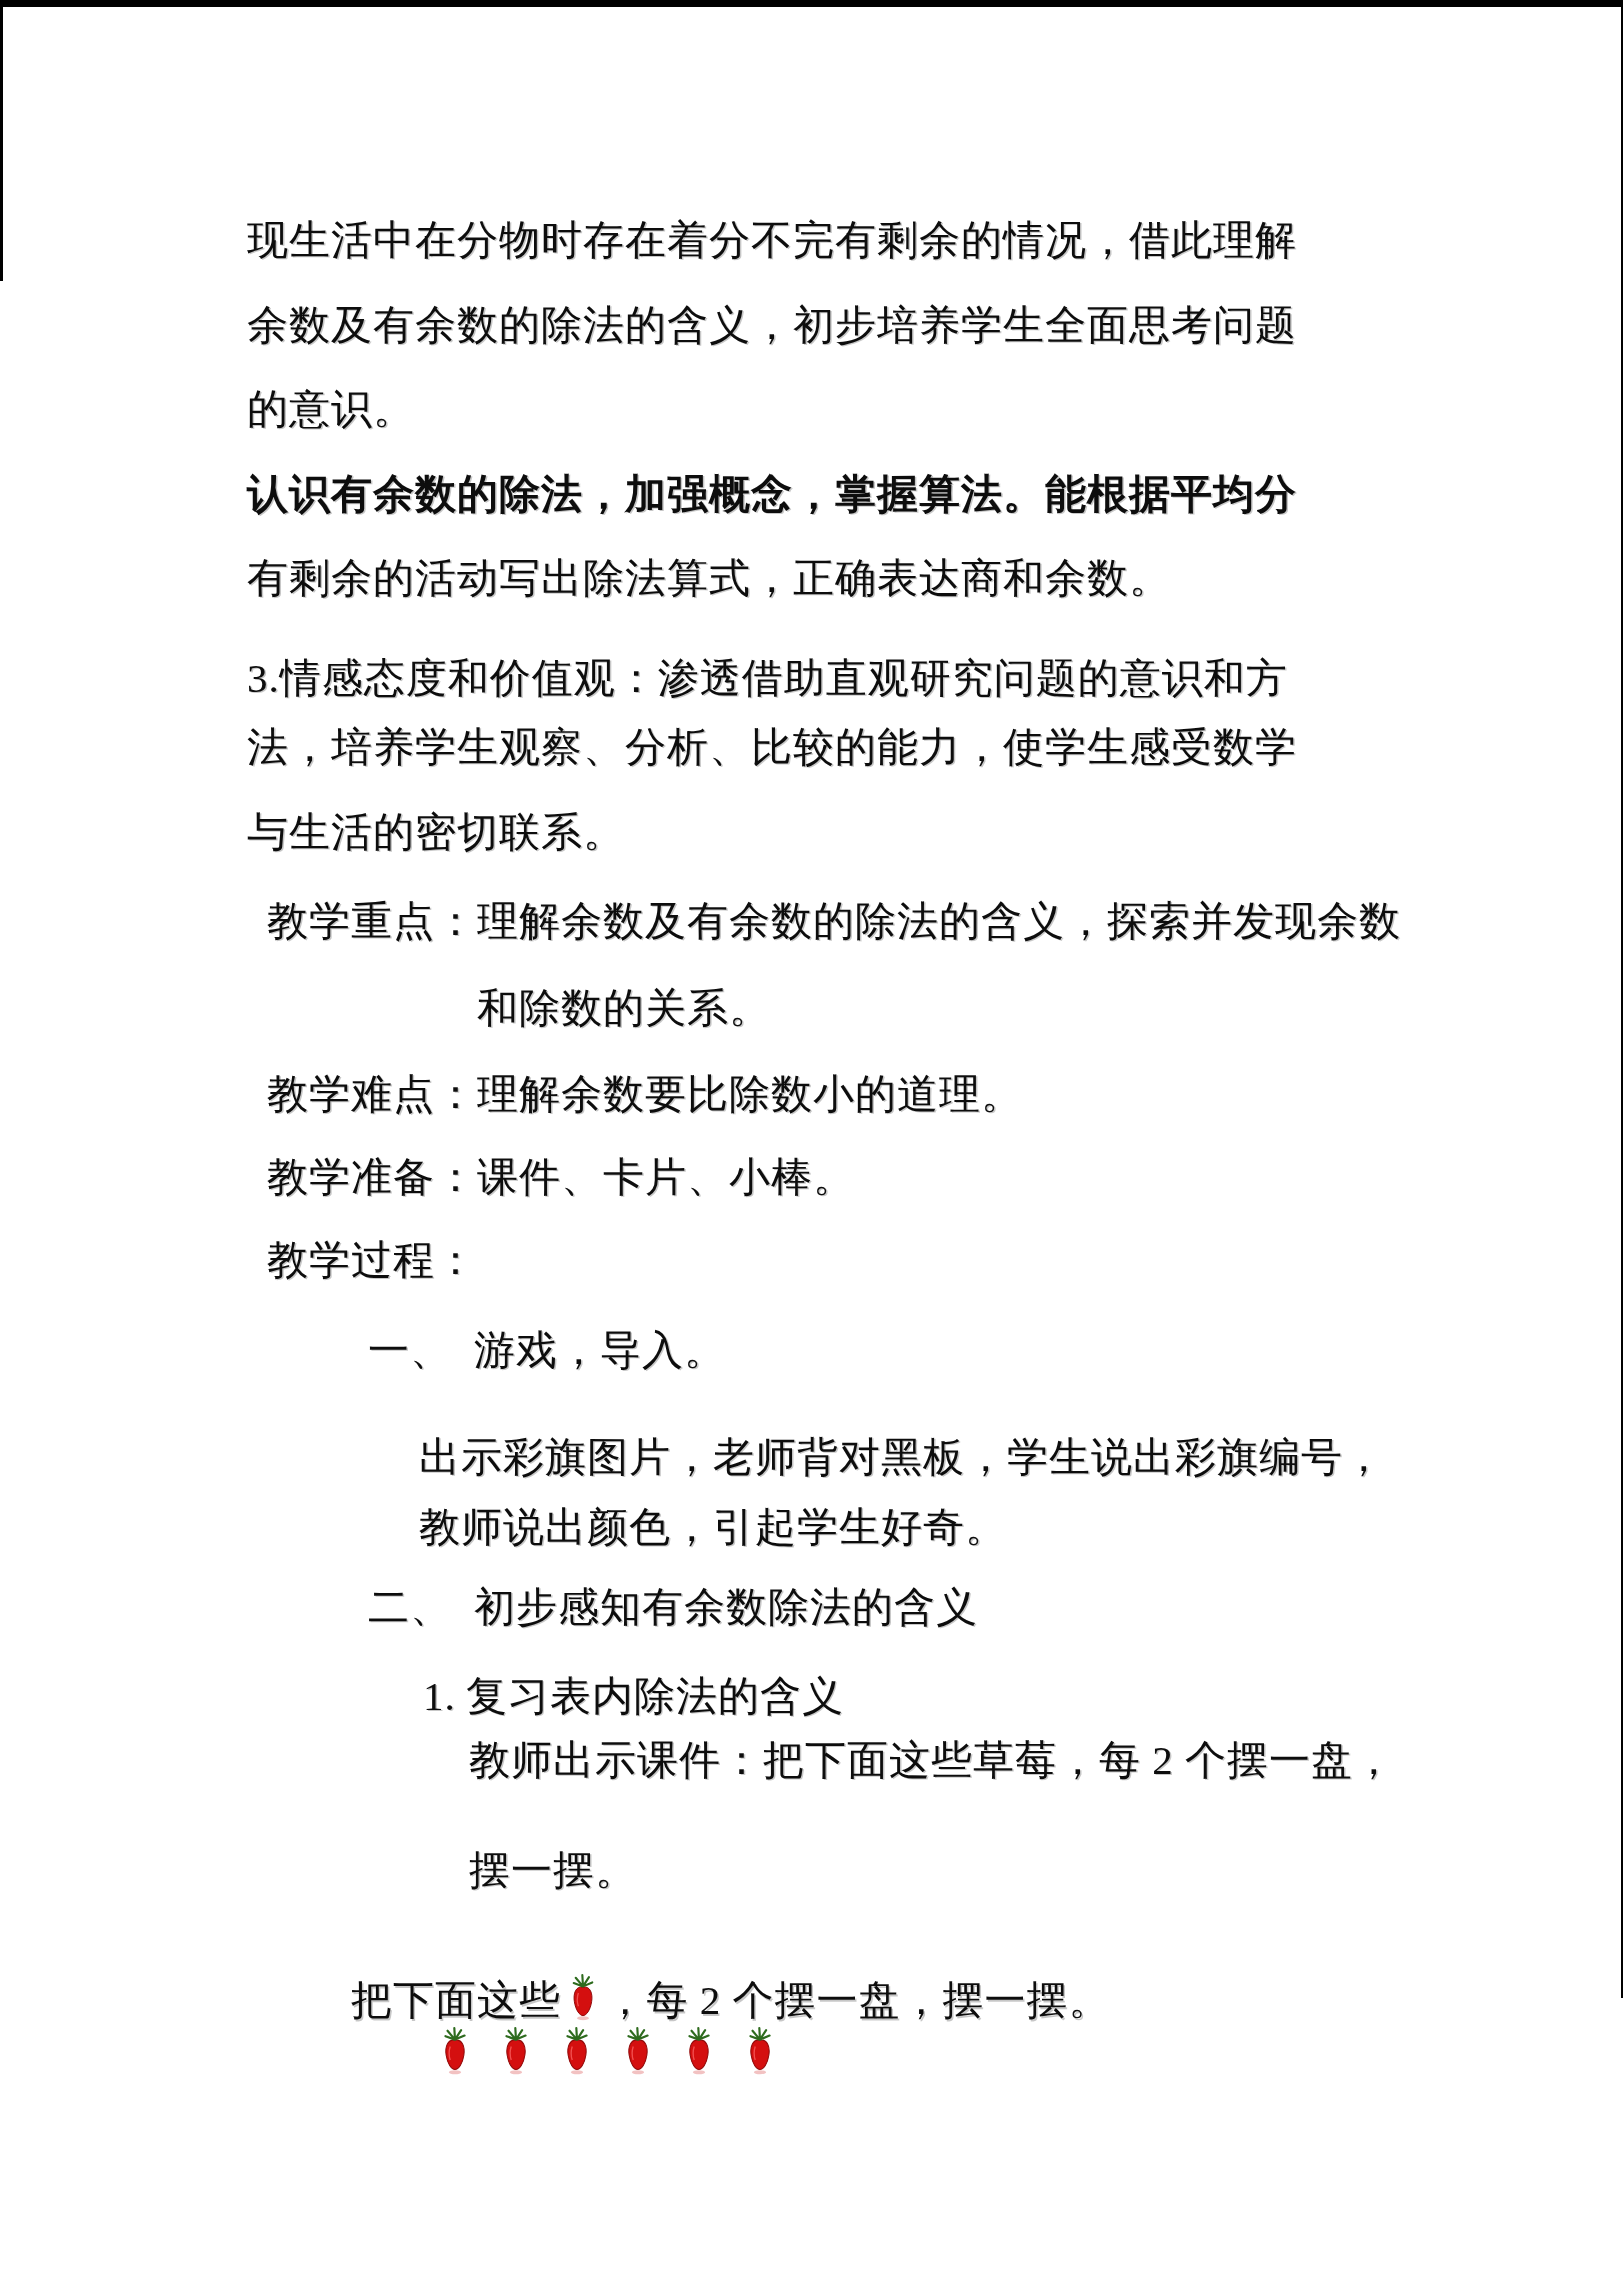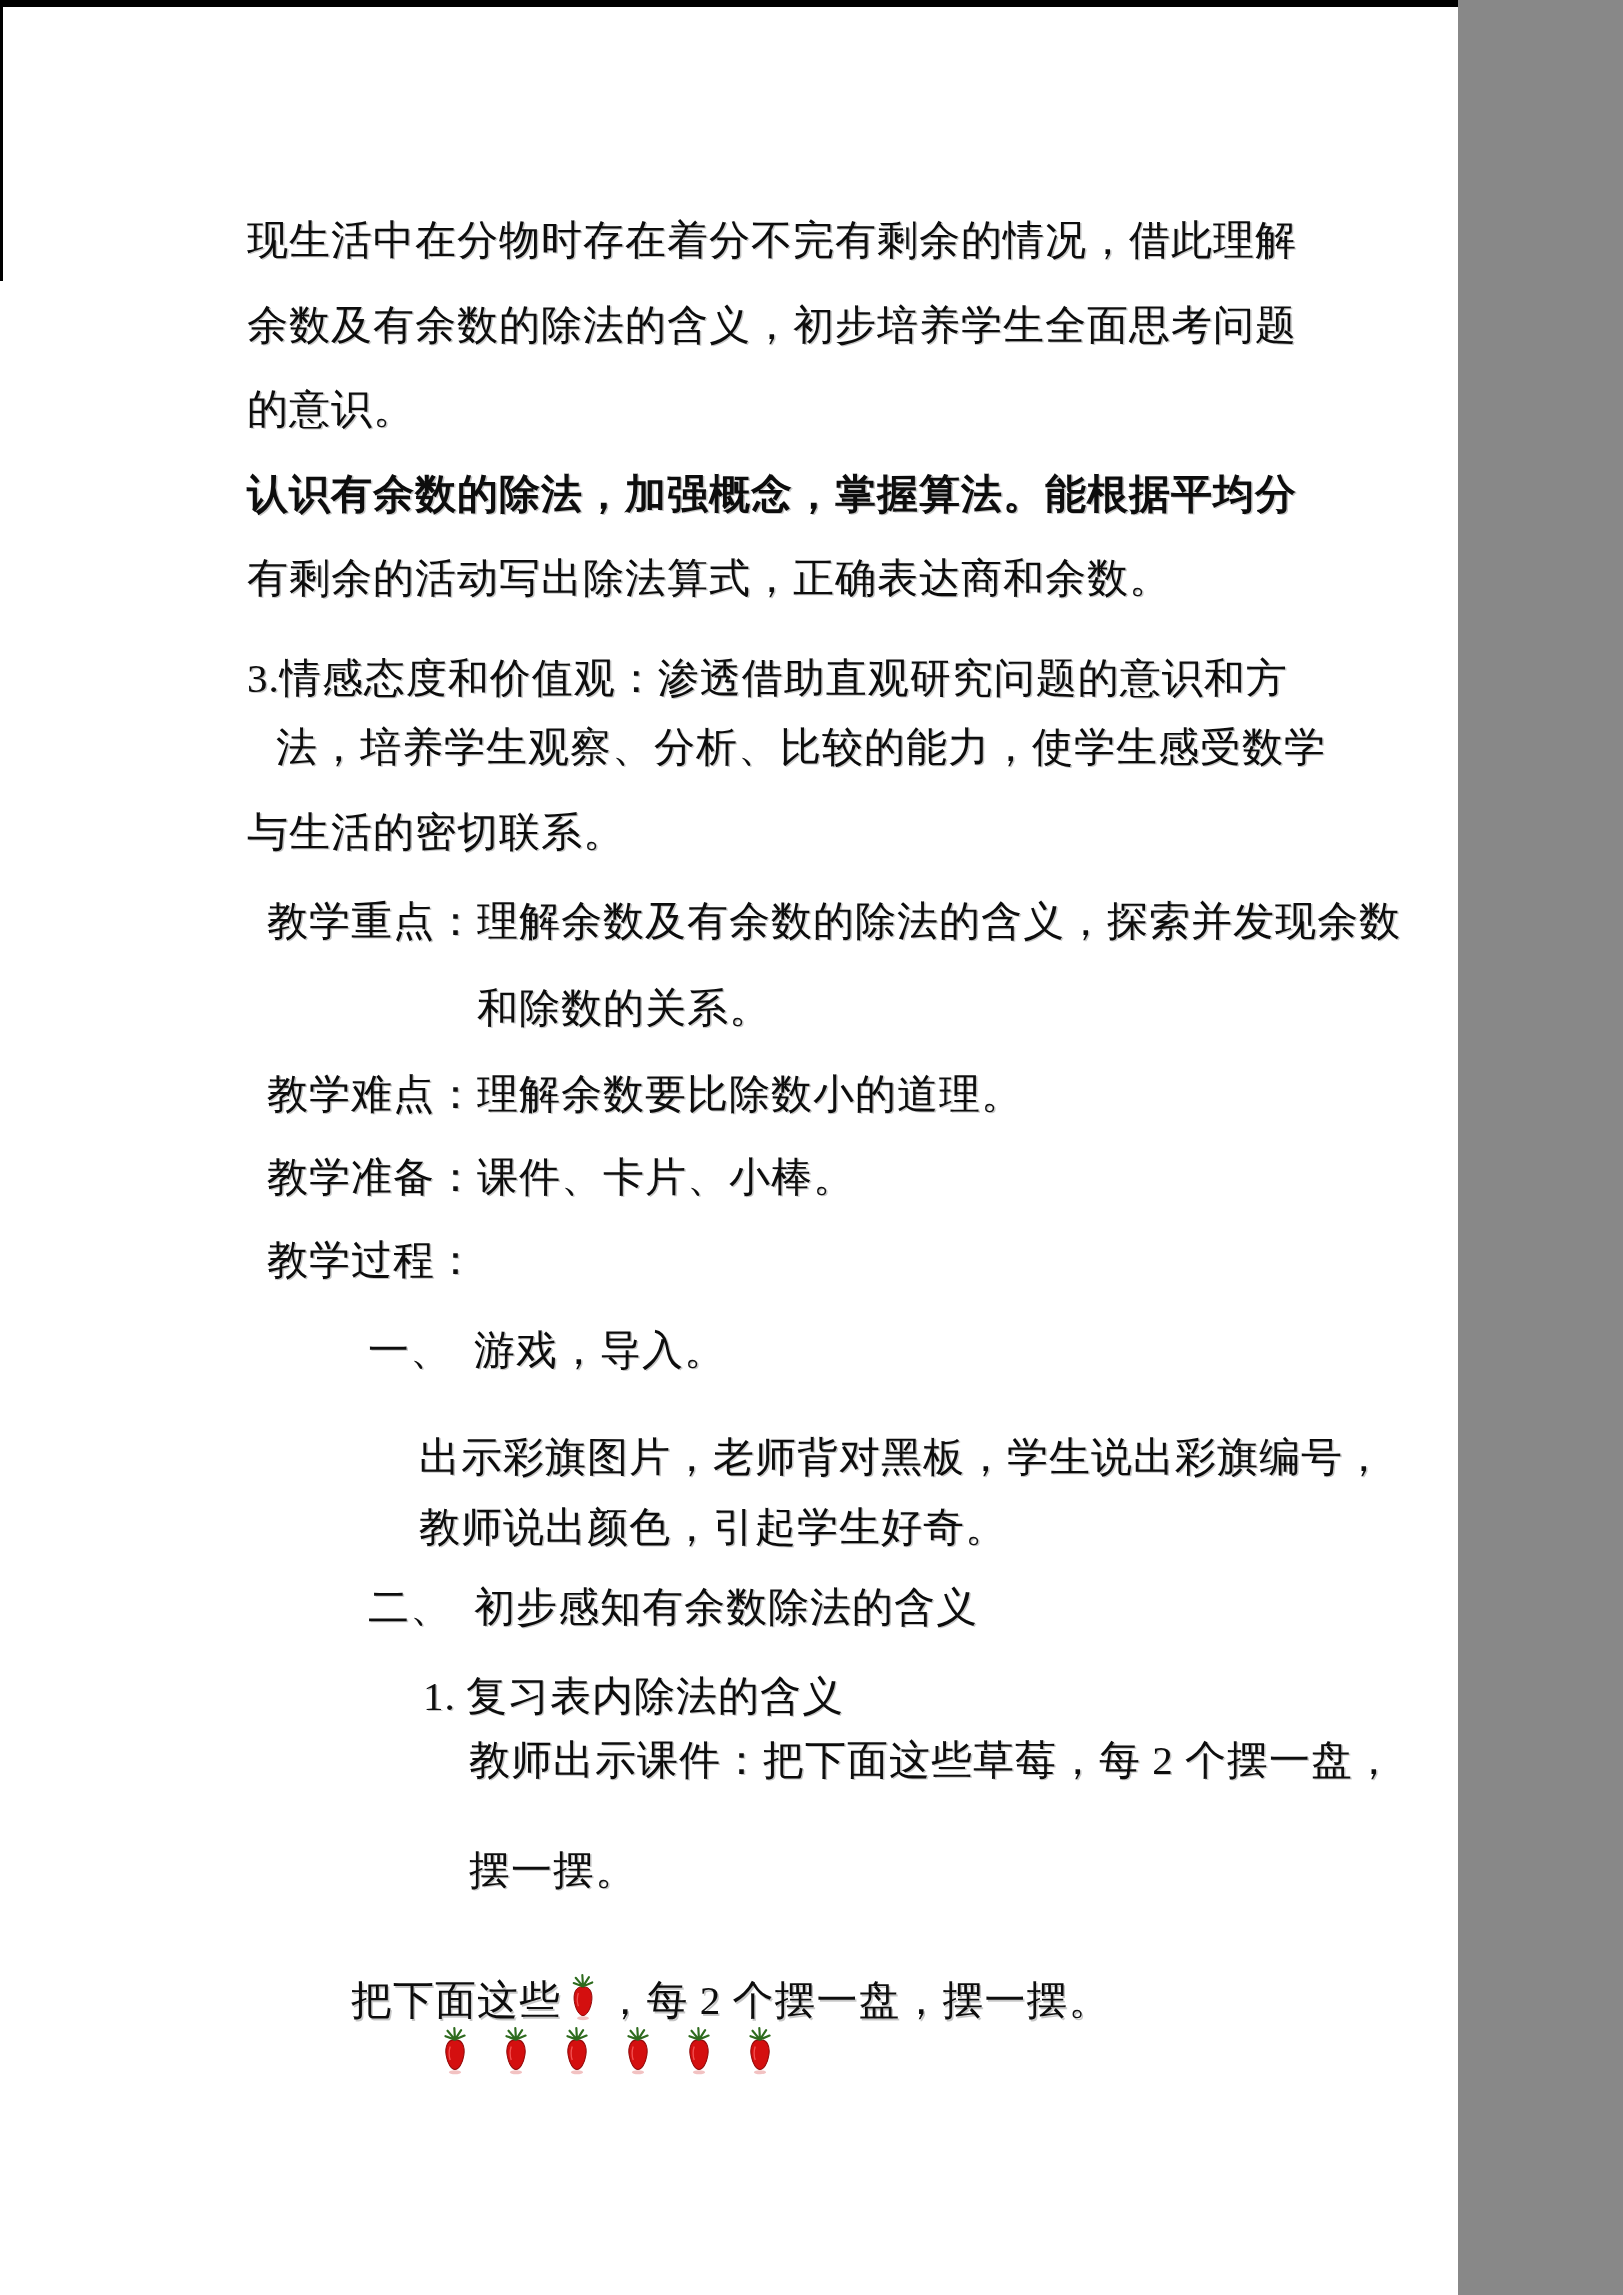--- a/index.html
+++ b/index.html
@@ -1,18 +1,18 @@
 <!DOCTYPE html>
 <html style="font-size:11px"><head>
 <meta charset="utf-8">
 <style>
   html,body{margin:0;padding:0;background:#888;}
   .page{
     position:relative;
-    width:1458px;height:2295px;
+    width:1623px;height:2295px;
     background:#ffffff;
     overflow:hidden;
     font-family:"Liberation Serif","DejaVu Serif",serif;
     color:#0d0d0d;
   }
   .border-top{position:absolute;left:0;top:0;width:1623px;height:6.8px;background:#000;}
   .border-left{position:absolute;left:0;top:0;width:3.4px;height:281px;background:#000;}
   .border-right{position:absolute;left:1621px;top:0;width:2px;height:1998px;background:#000;}
 
   .line{
@@ -22,21 +22,21 @@
     letter-spacing:1px;
     white-space:pre;
     text-shadow:1.4px 1.4px 0 rgba(0,0,0,0.22);
   }
   .l1 {left:247px;top:218px;}
   .l2 {left:247px;top:303px;}
   .l3 {left:247px;top:387px;}
   .l4 {left:247px;top:472px;font-weight:bold;}
   .l5 {left:247px;top:556px;}
   .l6 {left:247px;top:656px;}
-  .l7 {left:247px;top:725px;margin-left:29px;}
+  .l7 {left:247px;top:725px;}
   .l8 {left:247px;top:810px;text-align:center;}
   .l9 {left:267px;top:899px;}
   .l10{left:477px;top:986px;}
   .l11{left:267px;top:1072px;}
   .l12{left:267px;top:1155px;}
   .l13{left:267px;top:1238px;}
   .l14{left:368px;top:1328px;}
   .l15{left:419px;top:1419px;margin-top:16px;}
   .l16{left:419px;top:1505px;}
   .l17{left:368px;top:1585px;}

